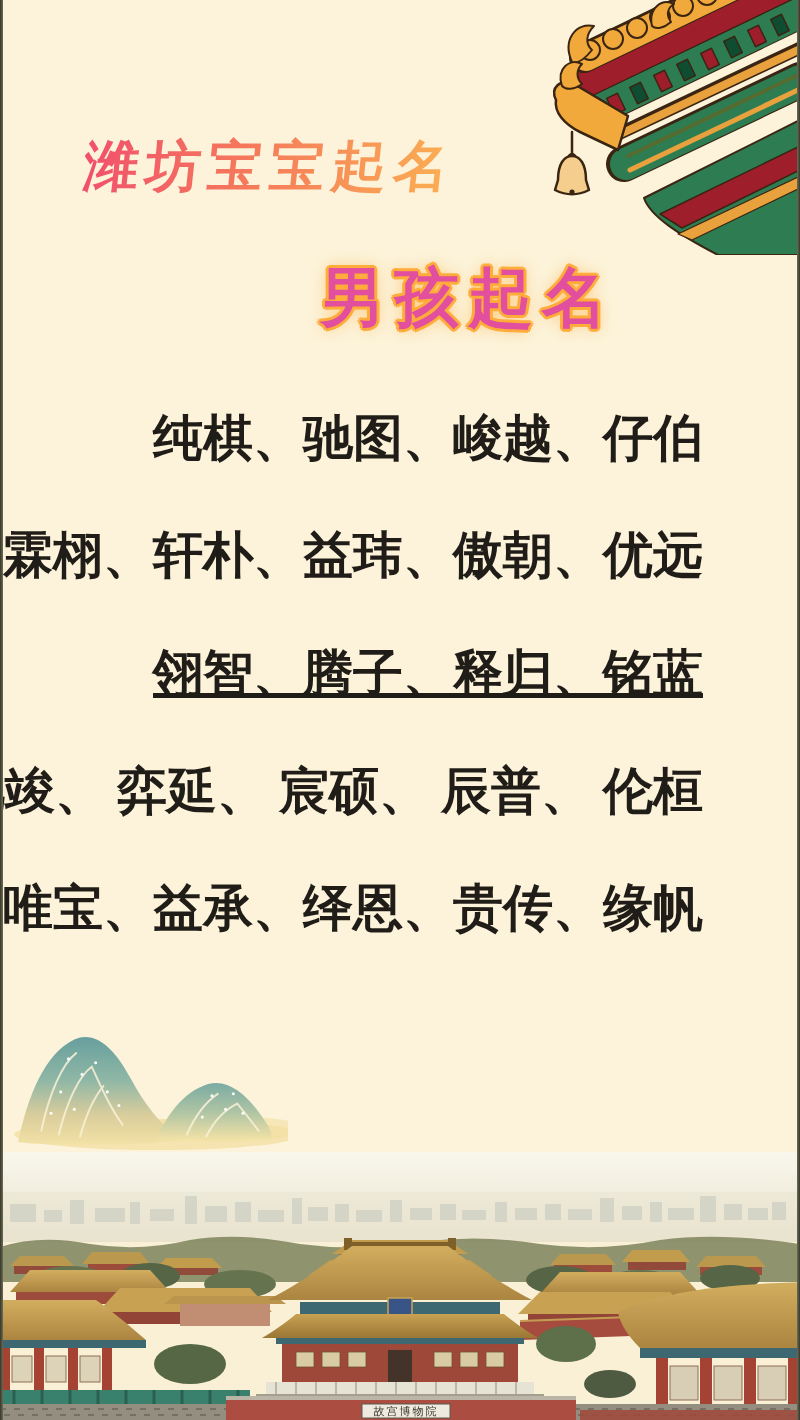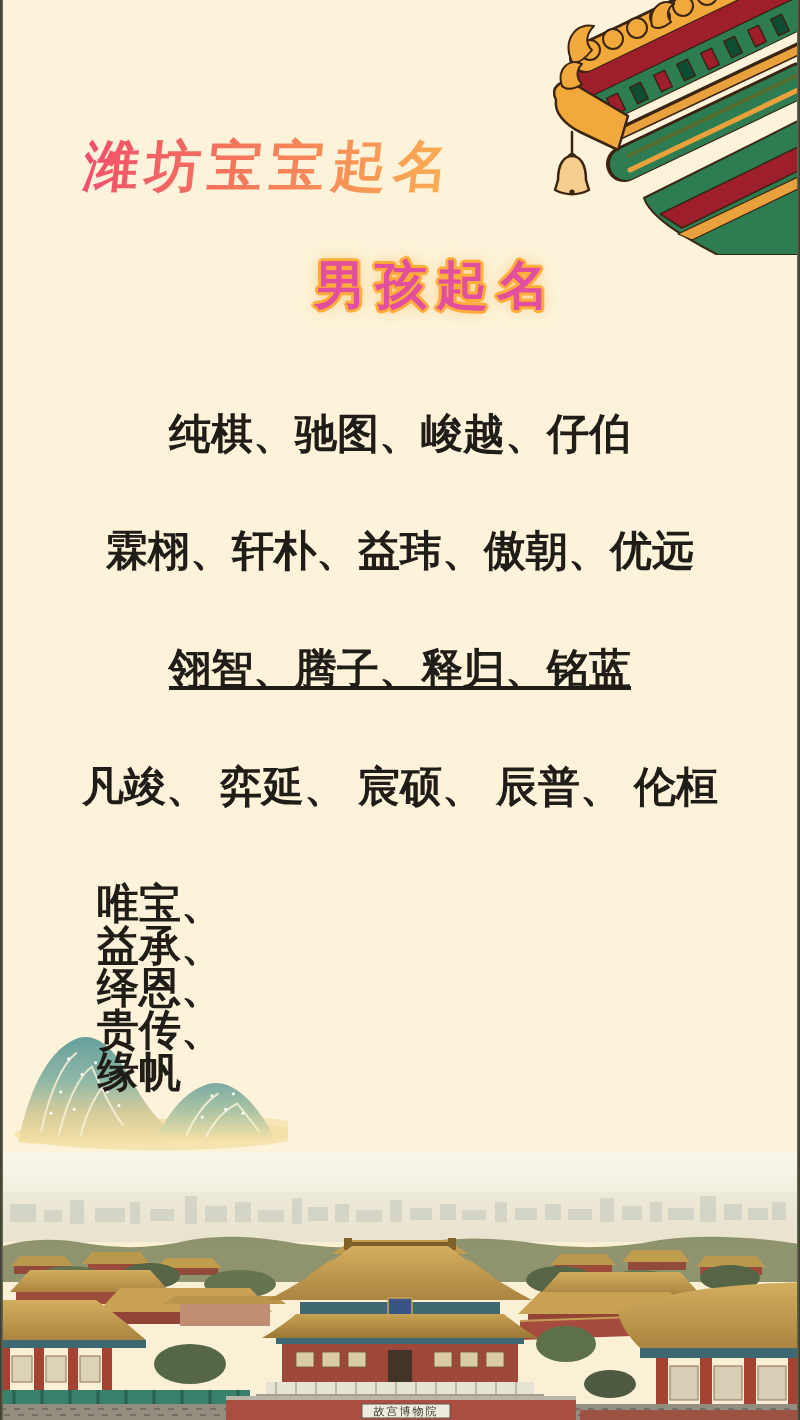--- a/index.html
+++ b/index.html
@@ -16,39 +16,39 @@
 
   .brand{
     position:absolute;left:84px;top:136px;margin:0;z-index:6;
     font-size:55px;font-weight:800;letter-spacing:7px;line-height:1.1;
     transform:skewX(-6deg);
     background:linear-gradient(90deg,#F1506C 0%,#F57A5B 45%,#FBB053 100%);
     -webkit-background-clip:text;background-clip:text;color:transparent;
     white-space:nowrap;
   }
   .subtitle{
-    position:absolute;left:306px;top:250px;margin:8px;z-index:6;
-    font-size:52px;font-weight:800;letter-spacing:9px;line-height:1.05;
+    position:absolute;left:306px;top:250px;margin:14px;z-index:6;
+    font-size:65px;font-weight:800;letter-spacing:9px;line-height:1.05;
     color:#E14F9E;white-space:nowrap;
     text-shadow:
       -2px -2px 0 #FFAC3B, 2px -2px 0 #FFAC3B,
       -2px  2px 0 #FFAC3B, 2px  2px 0 #FFAC3B,
       -3px 0 0 #FFAC3B, 3px 0 0 #FFAC3B,
       0 -3px 0 #FFAC3B, 0 3px 0 #FFAC3B,
       0 0 16px rgba(255,172,59,0.75);
   }
 
   .names{position:absolute;left:97px;top:0;width:606px;z-index:4;}
   .name-row{
     position:absolute;left:0;width:100%;
-    display:flex;justify-content:center;align-items:baseline;
-    font-size:42px;font-weight:600;color:#201D18;line-height:1;white-space:nowrap;
+    display:flex;justify-content:flex-end;align-items:baseline;
+    font-size:50px;font-weight:600;color:#201D18;line-height:1;white-space:nowrap;
   }
   .row-0{top:413px;} .row-1{top:530px;} .row-2{top:648px;text-decoration:underline;}
-  .row-3{top:766px;gap:12px;} .row-4{top:883px;flex-direction:column;}
+  .row-3{top:766px;gap:12px;} .row-4{top:883px;}
   .seg{display:inline-block;}
 
   .mountain{position:absolute;left:8px;top:1024px;width:280px;height:128px;z-index:3;}
   .photo{position:absolute;left:0;top:1152px;width:800px;height:268px;z-index:2;display:block;}
 </style>
 </head>
 <body>
 
 <div class="poster">
   <div class="edge edge-left"></div>

